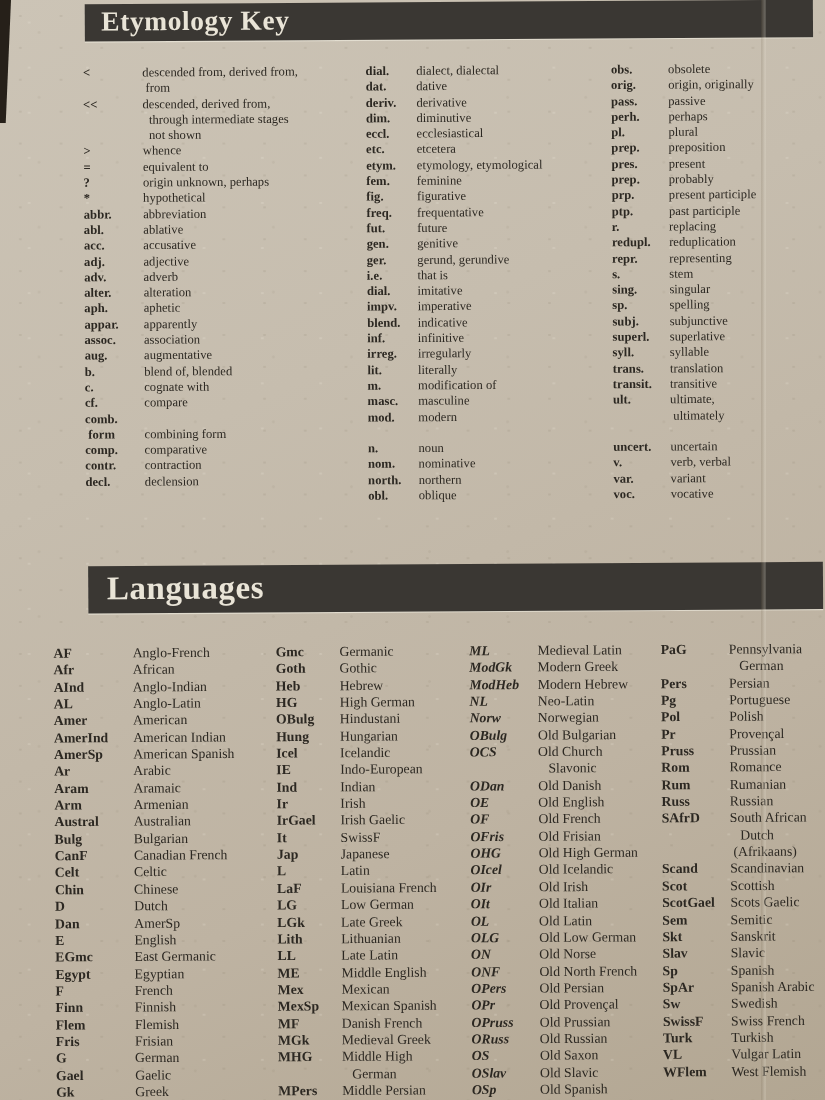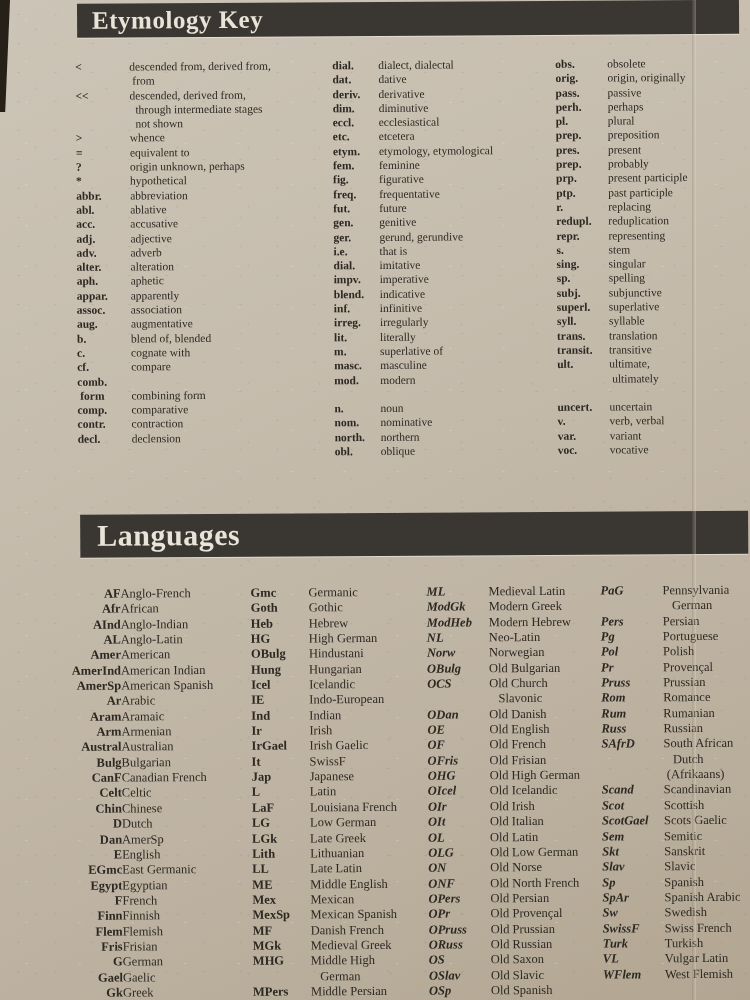--- a/index.html
+++ b/index.html
@@ -40,24 +40,24 @@
   .key-col .abbr{font-weight:bold;white-space:pre;flex:none;}
   .key-col .def{white-space:pre;}
   .kc1{width:257px;} .kc1 .abbr{width:54px;}
   .kc2{width:223px;} .kc2 .abbr{width:46px;}
   .kc3{flex:1;}      .kc3 .abbr{width:52px;}
   .lang-wrap{position:absolute;left:48px;top:585px;width:700px;display:flex;}
   .lang-col{box-sizing:border-box;}
   .lang-col .row{display:flex;font-size:12.5px;line-height:15.35px;min-height:15.35px;}
   .lang-col .abbr{font-weight:bold;white-space:pre;flex:none;}
   .lang-col .def{white-space:pre;}
-  .lc1{width:202px;} .lc1 .abbr{width:72px;text-align:right;}
+  .lc1{width:202px;} .lc1 .abbr{width:72px;}
   .lc2{width:176px;} .lc2 .abbr{width:58px;}
   .lc3{width:174px;} .lc3 .abbr{width:62px;font-style:italic;}
-  .lc4{flex:1;}      .lc4 .abbr{width:62px;font-style:italic;}
+  .lc4{flex:1;}      .lc4 .abbr{width:62px;}
 </style>
 </head>
 <body>
 
 <div class="page">
   <div class="content">
 
     <div class="bar bar-key">
       <span>Etymology Key</span>
     </div>
@@ -249,21 +249,21 @@
           <div class="row">
             <span class="abbr">irreg.</span>
             <span class="def">irregularly</span>
           </div>
           <div class="row">
             <span class="abbr">lit.</span>
             <span class="def">literally</span>
           </div>
           <div class="row">
             <span class="abbr">m.</span>
-            <span class="def">superlative of</span>
+            <span class="def">modification of</span>
           </div>
           <div class="row">
             <span class="abbr">masc.</span>
             <span class="def">masculine</span>
           </div>
           <div class="row">
             <span class="abbr">mod.</span>
             <span class="def">modern</span>
           </div>
           <div class="row">

